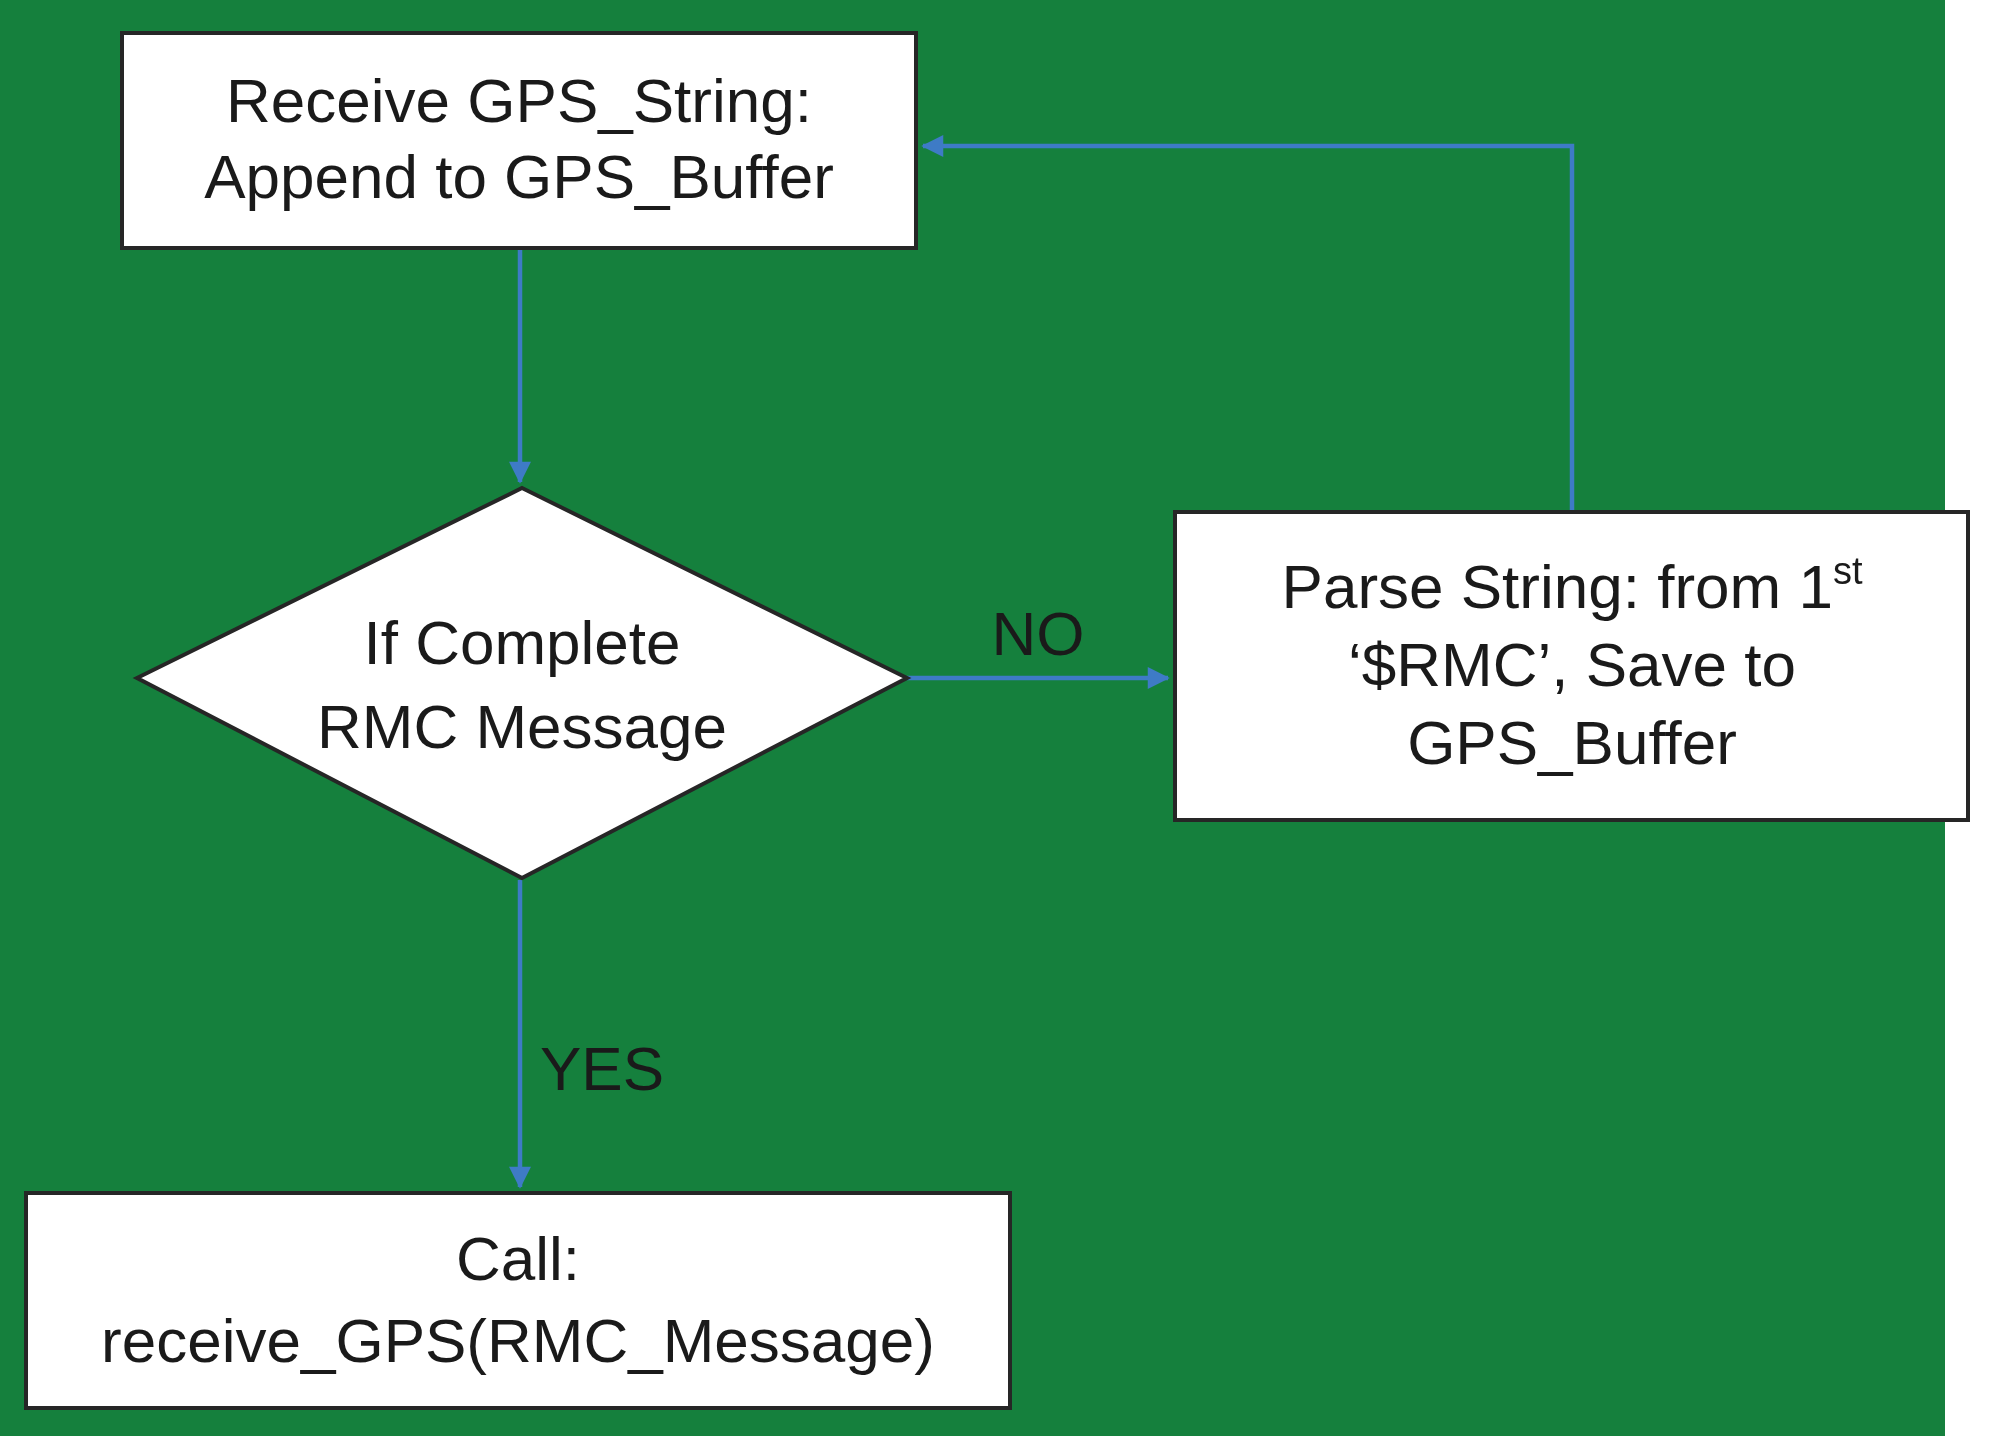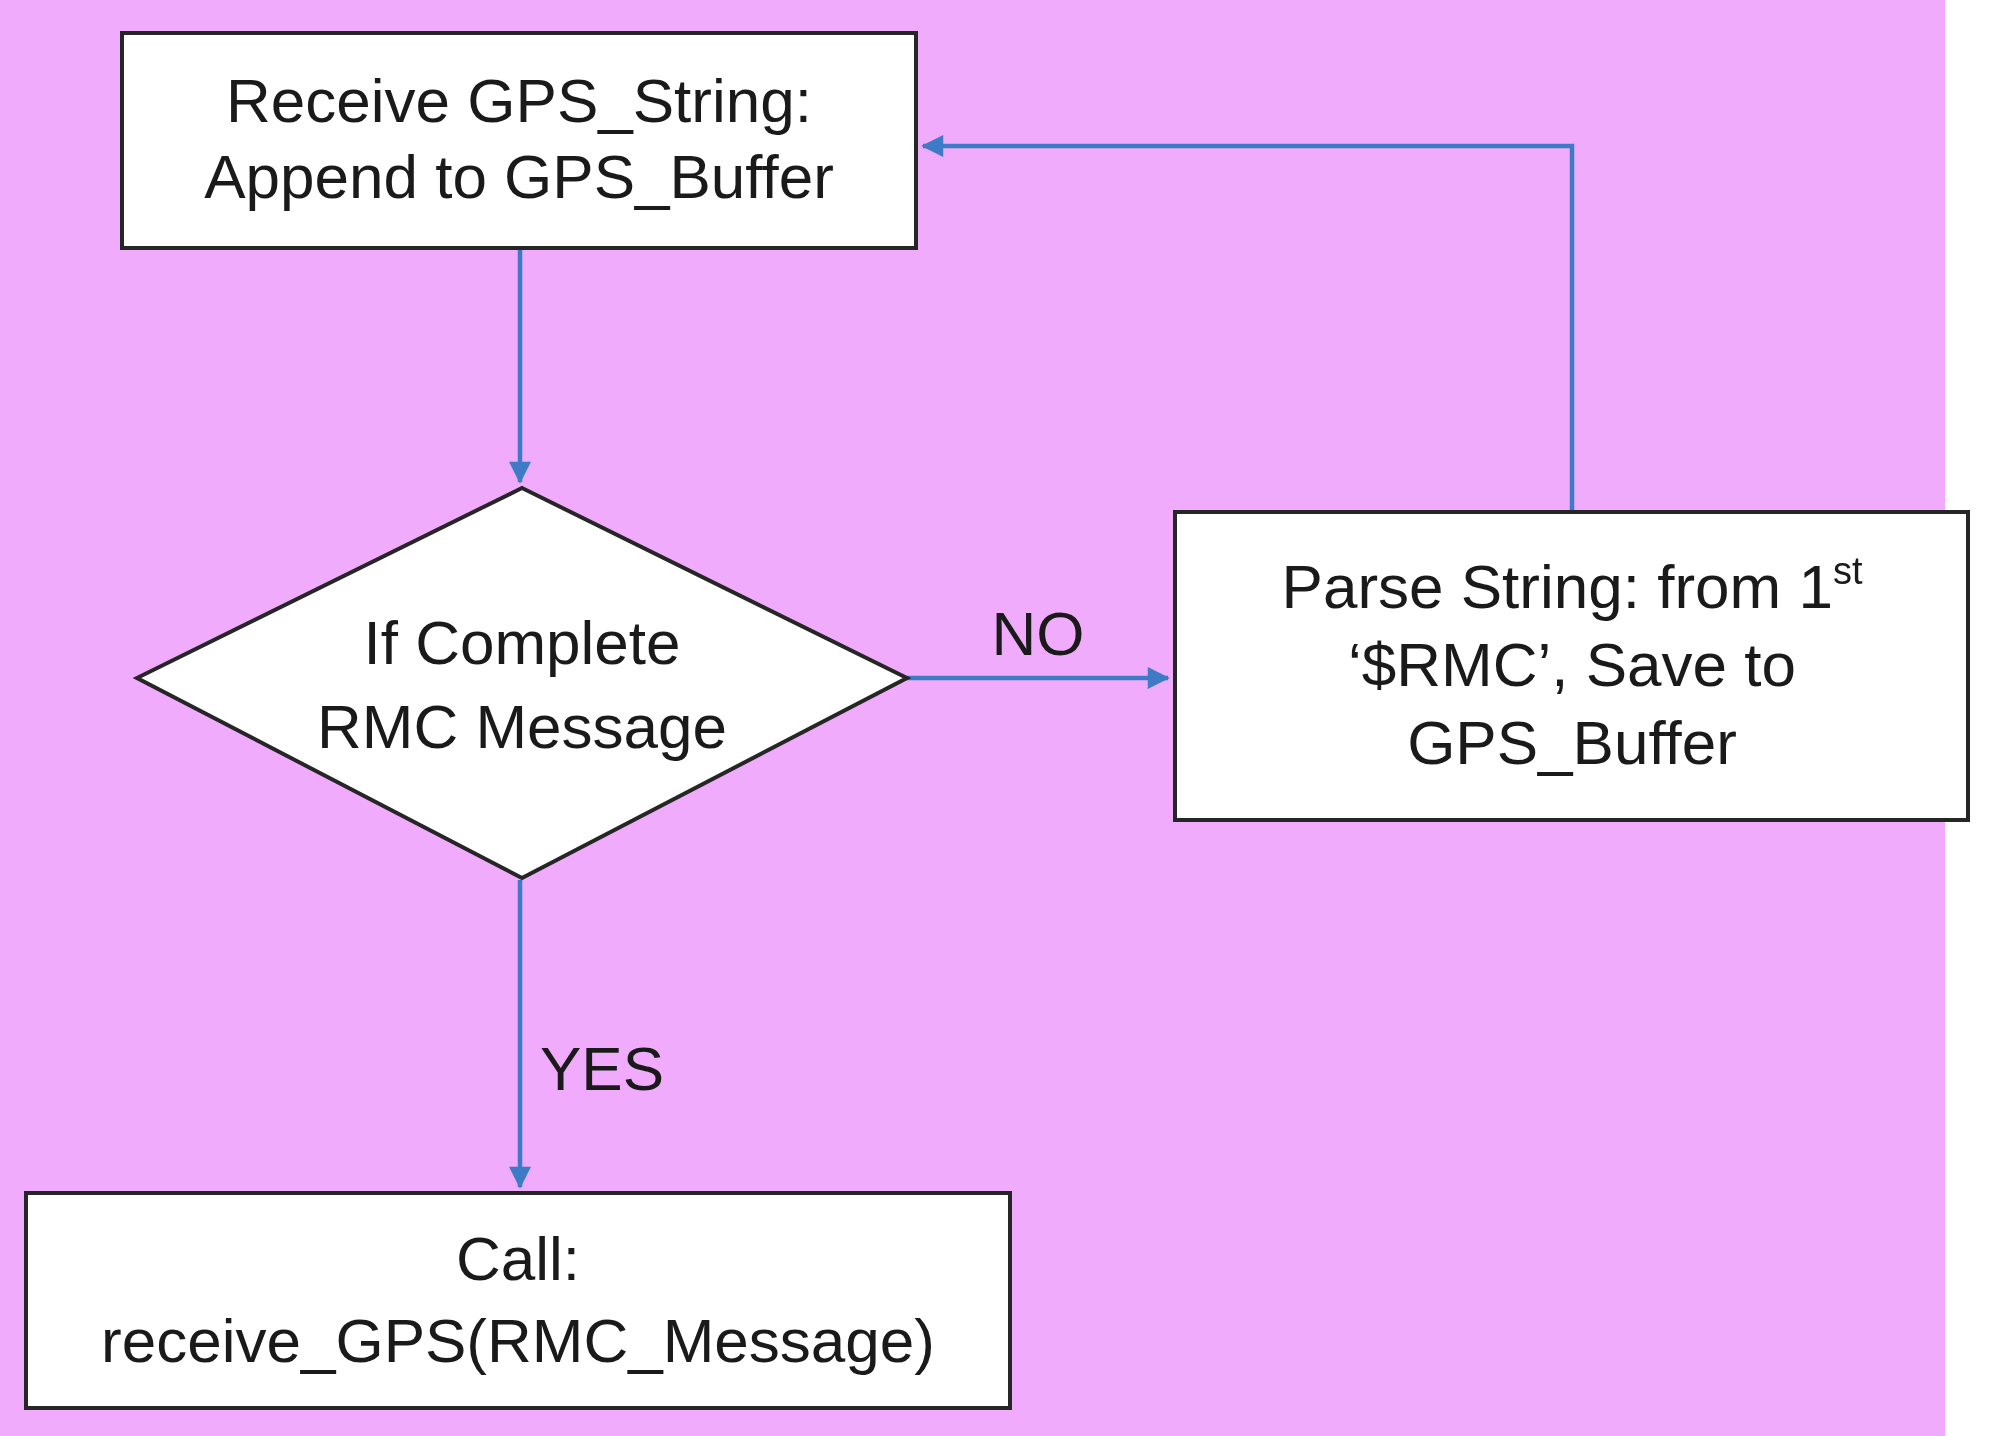--- a/index.html
+++ b/index.html
@@ -4,21 +4,21 @@
 <style>
   html, body {
     margin: 0;
     padding: 0;
     background: #ffffff;
   }
   .canvas {
     position: relative;
     width: 1945px;
     height: 1436px;
-    background: #f0abfc;
+    background: #15803d;
     font-family: "Liberation Sans", sans-serif;
   }
   svg { display: block; }
   .node-shape {
     fill: #ffffff;
     stroke-width: 4px;
   }
   .arrow-line {
     fill: none;
     stroke-width: 4.5px;

